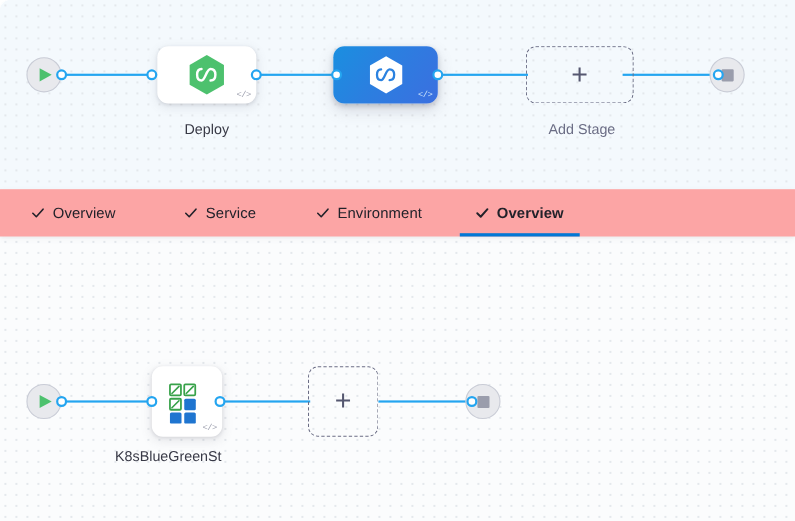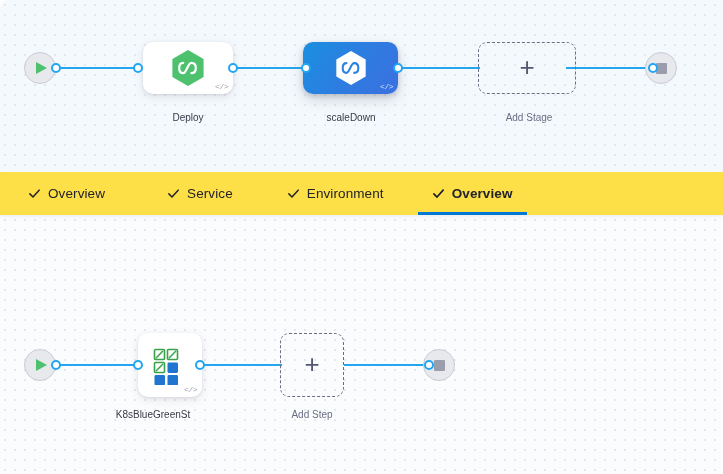--- a/index.html
+++ b/index.html
@@ -56,21 +56,21 @@
     background-color: #fbfcfd;
   }
 
   
   .tabbar {
     position: absolute;
     left: 0;
     top: 172px;
     width: 723px;
     height: 43px;
-    background: #fde047;
+    background: #fca5a5;
     display: flex;
     align-items: center;
     box-shadow: 0 1px 2px rgba(40,41,61,0.04), 0 2px 6px rgba(96,97,112,0.06);
     z-index: 20;
   }
 
   .tab {
     position: relative;
     height: 43px;
     display: flex;
@@ -218,21 +218,21 @@
     color: #9a9dac;
     font-family: "Liberation Mono", monospace;
     letter-spacing: -0.5px;
   }
   .node-stage.selected .code-badge { color: #cfe6fb; }
 
   
   .caption {
     position: absolute;
     text-align: center;
-    font-size: 10px;
+    font-size: 13px;
     color: #383946;
     line-height: 19px;
     z-index: 3;
   }
   .caption.muted { color: #6b6d85; }
 
   
   .hex { display:block; }
 
   
@@ -277,21 +277,20 @@
           <svg class="hex" width="32" height="36" viewBox="0 0 34 38" aria-hidden="true">
             <path d="M17 1 L32.6 10 L32.6 28 L17 37 L1.4 28 L1.4 10 Z" fill="#ffffff"></path>
             <g fill="none" stroke="#2b82e0" stroke-width="2.2" stroke-linecap="round">
               <path d="M12.2 13.8 C9.2 13.8 8.2 16 8.2 19 C8.2 22 9.2 24.2 12.2 24.2 C15.6 24.2 16.6 13.8 20.4 13.8 C23.8 13.8 24.8 16 24.8 19 C24.8 22 23.8 24.2 20.4 24.2"></path>
             </g>
           </svg>
         </span>
         <span class="code-badge">&lt;/&gt;</span>
       </div>
       <div class="port" style="left:393px; top:63px;"></div>
-      <div class="caption" style="left:291px; top:108px; width:120px;">scaleDown</div>
 
       <div class="node node-add stage" style="left:478px; top:42px;">
         <span class="plus">+</span>
       </div>
       <div class="caption muted" style="left:468px; top:108px; width:122px;">Add Stage</div>
 
       <div class="port" style="left:648px; top:63px;"></div>
       <div class="terminal" style="left:645px; top:52px;">
         <div class="stop-sq"></div>
       </div>
@@ -379,21 +378,20 @@
       </div>
       <div class="port" style="left:195px; top:145px;"></div>
 
       <div class="caption" style="left:83px; top:190px; width:140px;">
         <div>K8sBlueGreenSt</div>
       </div>
 
       <div class="node node-add step" style="left:280px; top:118px;">
         <span class="plus">+</span>
       </div>
-      <div class="caption muted" style="left:262px; top:190px; width:100px;">Add Step</div>
 
       <div class="port" style="left:424px; top:145px;"></div>
       <div class="terminal" style="left:423px; top:134px;">
         <div class="stop-sq"></div>
       </div>
 
     </div>
   </div>
 
 </div>

